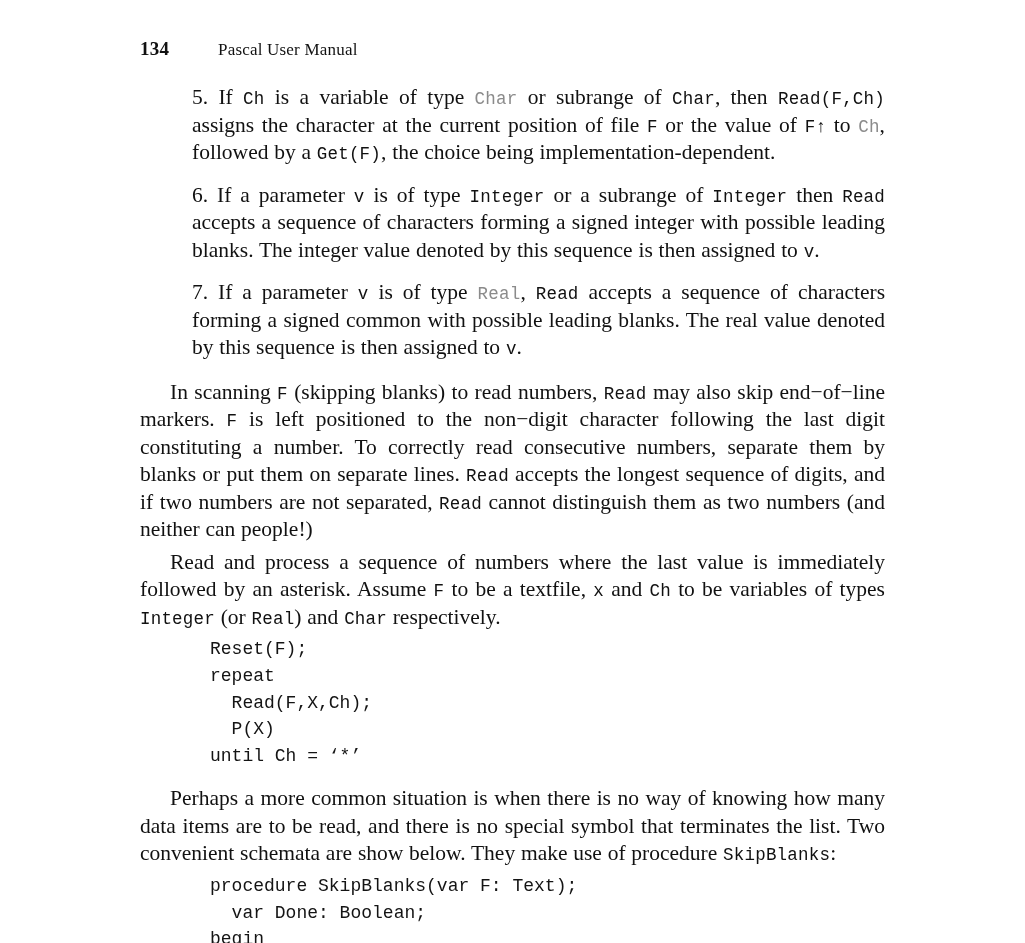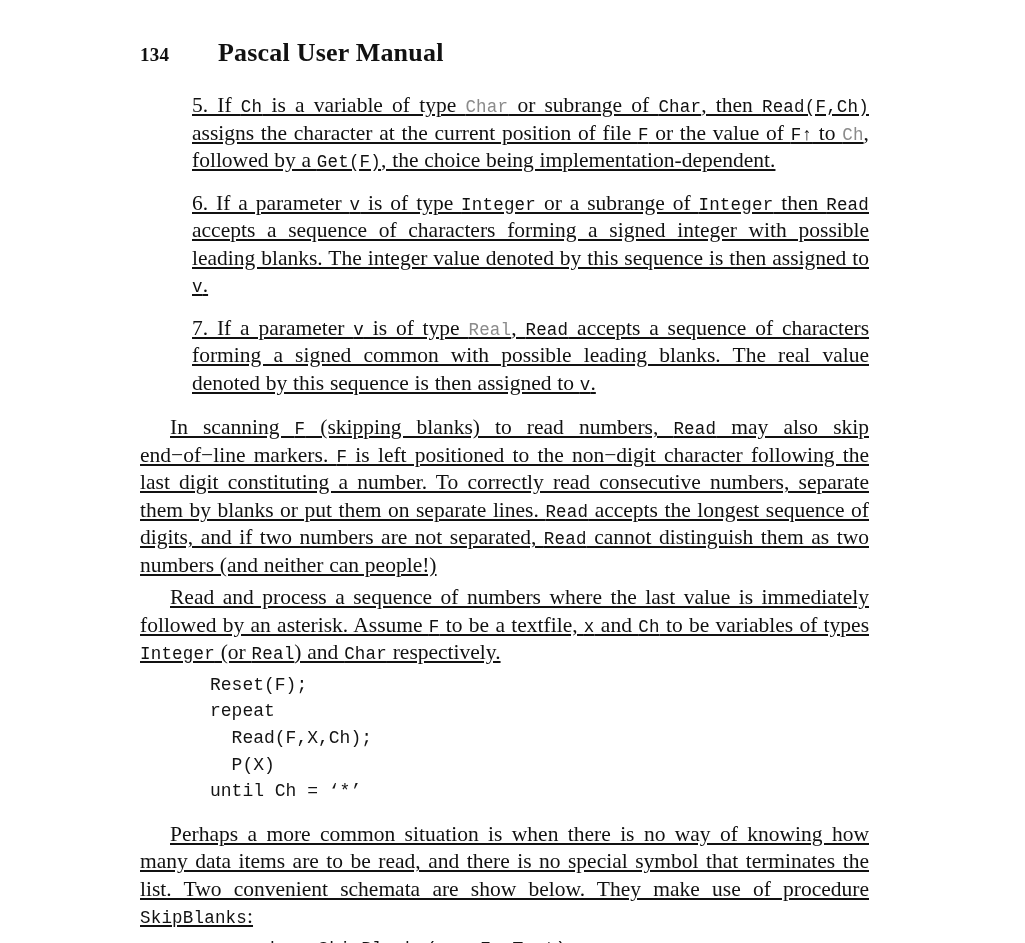--- a/index.html
+++ b/index.html
@@ -34,35 +34,34 @@
     font-size: 19px;
     letter-spacing: 0.2px;
     margin-bottom: 24px;
   }
   .page-number {
     width: 78px;
     font-size: 19px;
     font-weight: bold;
   }
   .running-head {
-    font-size: 26px;
-    font-weight: bold;
+    font-size: 17px;
+    font-weight: normal;
   }
 
   .numbered {
     margin-left: 52px;
     width: 693px;
   }
   p.body {
     font-size: 21.5px;
     line-height: 1.28;
     text-align: justify;
-    margin: 0 16px 5px 0;
+    margin: 0 0 5px 0;
     word-spacing: 0.4px;
-    text-decoration: underline;
   }
   p.indent {
     text-indent: 30px;
   }
   .mono {
     font-family: "Liberation Mono", monospace;
     font-size: 17.5px;
     letter-spacing: 0.2px;
   }
   .faded {

